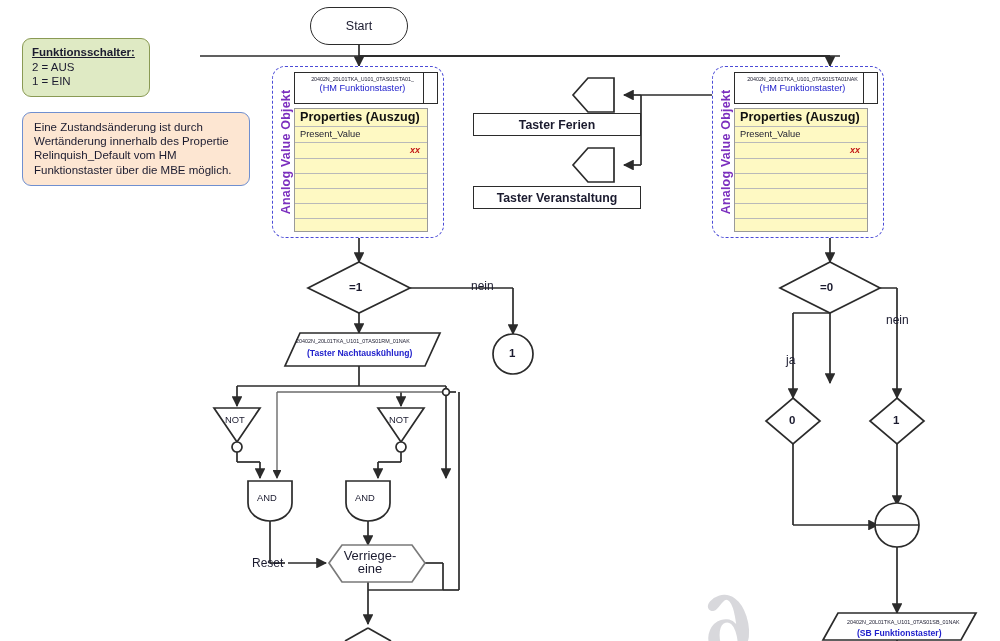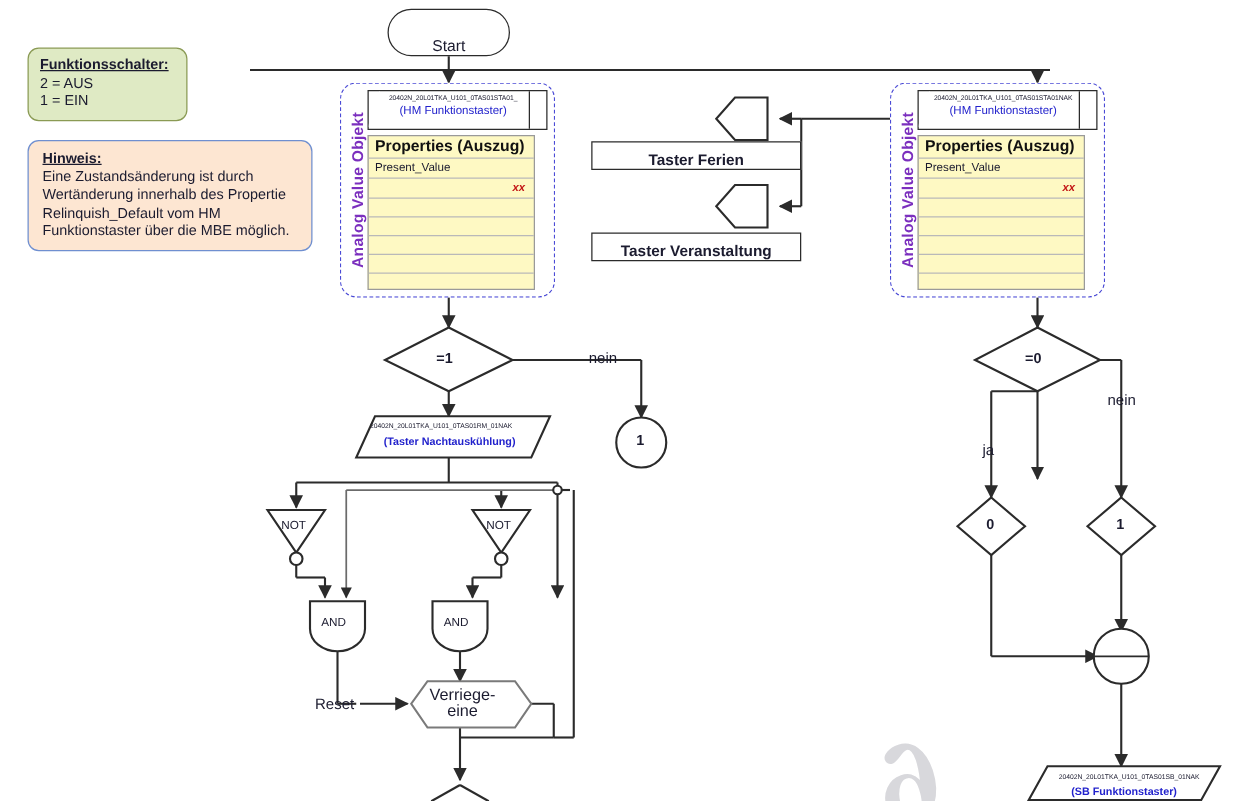--- a/index.html
+++ b/index.html
@@ -43,21 +43,21 @@
   
   .ptable{position:absolute;box-sizing:border-box;border:1px solid #9a9a9a;background:#fef9c3;}
   .prow{box-sizing:border-box;border-bottom:1px solid #b9b9b9;position:relative;}
   .prow:last-child{border-bottom:none;}
   .ptitle{font-size:12.6px;font-weight:bold;padding:1px 0 0 5px;color:#111;}
   .pkey{font-size:9.3px;padding:2px 0 0 5px;color:#1b1b2f;}
   .pval{position:absolute;right:7px;top:2px;font-size:9px;font-weight:bold;
         font-style:italic;color:#c31717;}
 
   
-  .shape{position:absolute;box-sizing:border-box;display:flex;align-items:flex-end;
+  .shape{position:absolute;box-sizing:border-box;display:flex;align-items:center;
          justify-content:center;text-align:center;}
   .terminal{border:1.6px solid #2b2b2b;border-radius:22px;background:#fff;
             font-size:12.5px;}
   .rectbtn{border:1.6px solid #2b2b2b;background:#fff;font-size:12.3px;font-weight:bold;}
   .gate-txt{position:absolute;font-size:9.4px;white-space:nowrap;}
   .diam-txt{position:absolute;font-size:11.5px;font-weight:bold;white-space:nowrap;}
   .conn-txt{position:absolute;font-size:12px;white-space:nowrap;}
   .para-id{position:absolute;font-size:5.4px;white-space:nowrap;color:#1b1b2f;}
   .para-nm{position:absolute;font-size:8.6px;font-weight:bold;color:#2222cc;white-space:nowrap;}
   .hex-txt{position:absolute;font-size:13px;line-height:13px;text-align:center;white-space:nowrap;}
@@ -165,21 +165,20 @@
     </g>
   </svg>
 
   <div class="note note-green" style="left:22px;top:38px;width:128px;">
     <span class="note-title">Funktionsschalter:</span>
     <span class="note-line">2 = AUS</span>
     <span class="note-line">1 = EIN</span>
   </div>
 
   <div class="note note-orange" style="left:22px;top:112px;width:228px;">
-    <span class="note-title">Hinweis:</span>
     <span class="note-line">Eine Zustandsänderung ist durch Wertänderung innerhalb des Propertie Relinquish_Default vom HM Funktionstaster über die MBE möglich.</span>
   </div>
 
   <div class="shape terminal" style="left:310px;top:7px;width:98px;height:38px;">
     <span>Start</span>
   </div>
 
   <div class="avo" style="left:272px;top:66px;width:172px;height:172px;">
     <div class="avo-side">
       <span>Analog Value Objekt</span>

